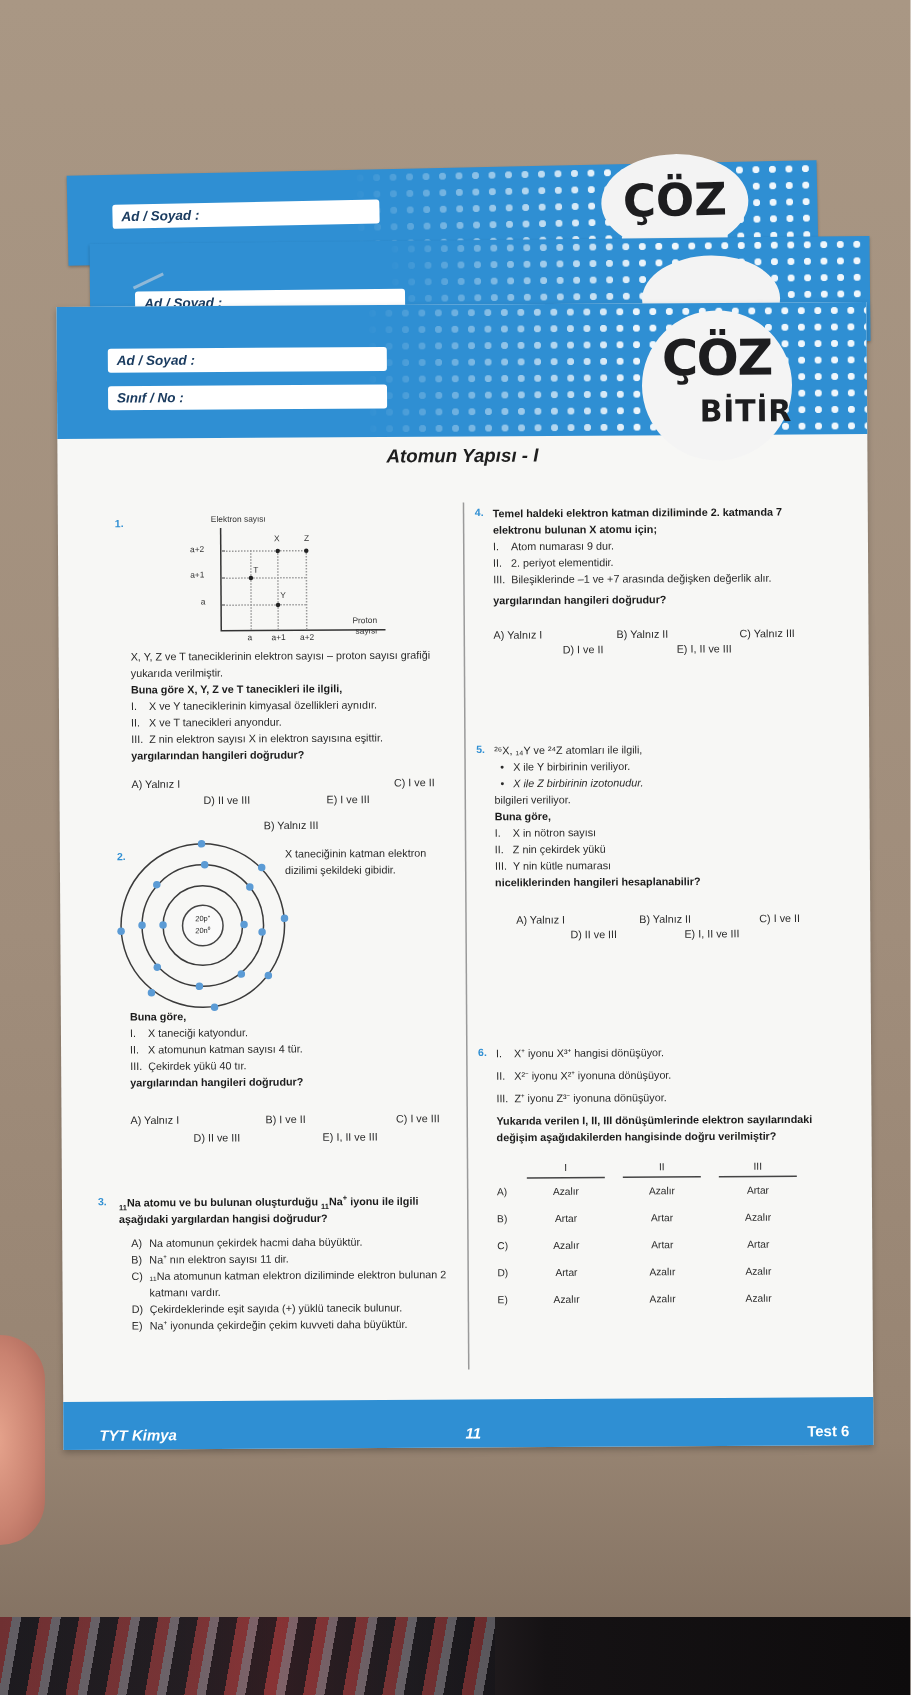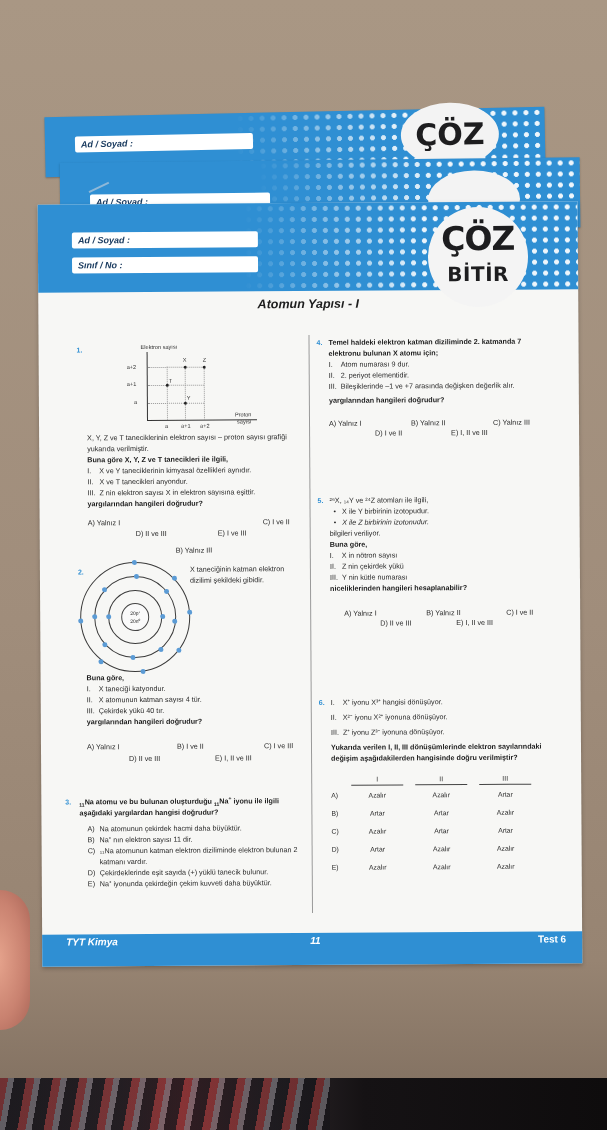--- a/index.html
+++ b/index.html
@@ -57,21 +57,21 @@
     position: absolute; left: 0; top: 0; width: 540px; height: 88px;
     background: #2f8fd3; overflow: hidden;
   }
   .logo-circle {
     position: absolute; right: 50px; top: 5px; width: 100px; height: 100px;
     background: #f4f4f4; border-radius: 50%;
     font-family: "DejaVu Sans", sans-serif; font-weight: bold; color: #1d1d1f;
     text-align: center; z-index: 2;
   }
   .logo-circle .l1 { position: absolute; top: 12px; width: 100%; font-size: 33px; letter-spacing: -1px; }
-  .logo-circle .l2 { position: absolute; top: 55px; width: 100%; font-size: 20px; letter-spacing: 0.5px; }
+  .logo-circle .l2 { position: absolute; top: 55px; width: 100%; font-size: 20px; letter-spacing: 0.5px; text-align: right; }
 
   .page-title {
     position: absolute; left: 0; width: 540px; top: 94px; text-align: center;
     font-weight: bold; font-style: italic; font-size: 12.5px; color: #1e1e1e;
   }
   .col-divider { position: absolute; left: 270px; top: 132px; width: 1px; height: 578px; background: #9a9a9a; }
 
   .q { position: absolute; font-size: 7.2px; color: #2a2a2a; line-height: 11px; }
   .q .num { position: absolute; left: -12px; top: 0; color: #2f8fd3; font-weight: bold; font-size: 7px; }
   .q .b { font-weight: bold; color: #1b1b1b; }
@@ -100,21 +100,21 @@
   .tbl { position: relative; margin-top: 10px; font-size: 6.8px; }
   .tbl .hdr span, .tbl .row span { position: absolute; text-align: center; }
   .tbl .hdr { height: 12px; position: relative; }
   .tbl .hdr span { border-bottom: 1px solid #444; width: 52px; }
   .tbl .row { height: 18px; position: relative; }
 
   .footer-band {
     position: absolute; left: 0; top: 730px; width: 540px; height: 32px;
     background: #2f8fd3; color: #fff; font-weight: bold; font-size: 10px;
   }
-  .footer-band span { position: absolute; top: 2px; }
+  .footer-band span { position: absolute; top: 18px; }
 </style>
 </head>
 <body>
 
 <div class="thumb"></div>
 
 <div class="sheet-back s1">
   <div class="dots"></div>
   <div class="name-box" style="left:30px;top:20px;width:178px;">
     <span>Ad / Soyad :</span>
@@ -278,21 +278,21 @@
       <span style="left:82px;top:0;">B) Yalnız II</span>
       <span style="left:164px;top:0;">C) Yalnız III</span>
       <span style="left:46px;top:10px;">D) I ve II</span>
       <span style="left:122px;top:10px;">E) I, II ve III</span>
     </div>
   </div>
 
   <div class="q" style="left:290px;top:292px;width:225px;">
     <span class="num">5.</span>
     <div>²⁶X, ₁₄Y ve ²⁴Z atomları ile ilgili,</div>
-    <div style="padding-left:4px;">• <span style="padding-left:4px;">X ile Y birbirinin izotopudur.</span></div>
+    <div style="padding-left:4px;">• <span style="padding-left:4px;">X ile Y birbirinin veriliyor.</span></div>
     <div style="padding-left:4px;">• <span style="padding-left:4px;font-style:italic;">X ile Z birbirinin izotonudur.</span></div>
     <div>bilgileri veriliyor.</div>
     <div class="b">Buna göre,</div>
     <div class="item"><span class="roman">I.</span><span>X in nötron sayısı</span></div>
     <div class="item"><span class="roman">II.</span><span>Z nin çekirdek yükü</span></div>
     <div class="item"><span class="roman">III.</span><span>Y nin kütle numarası</span></div>
     <div class="b">niceliklerinden hangileri hesaplanabilir?</div>
     <div class="opts" style="margin-top:14px;">
       <span style="left:14px;top:0;">A) Yalnız I</span>
       <span style="left:96px;top:0;">B) Yalnız II</span>

